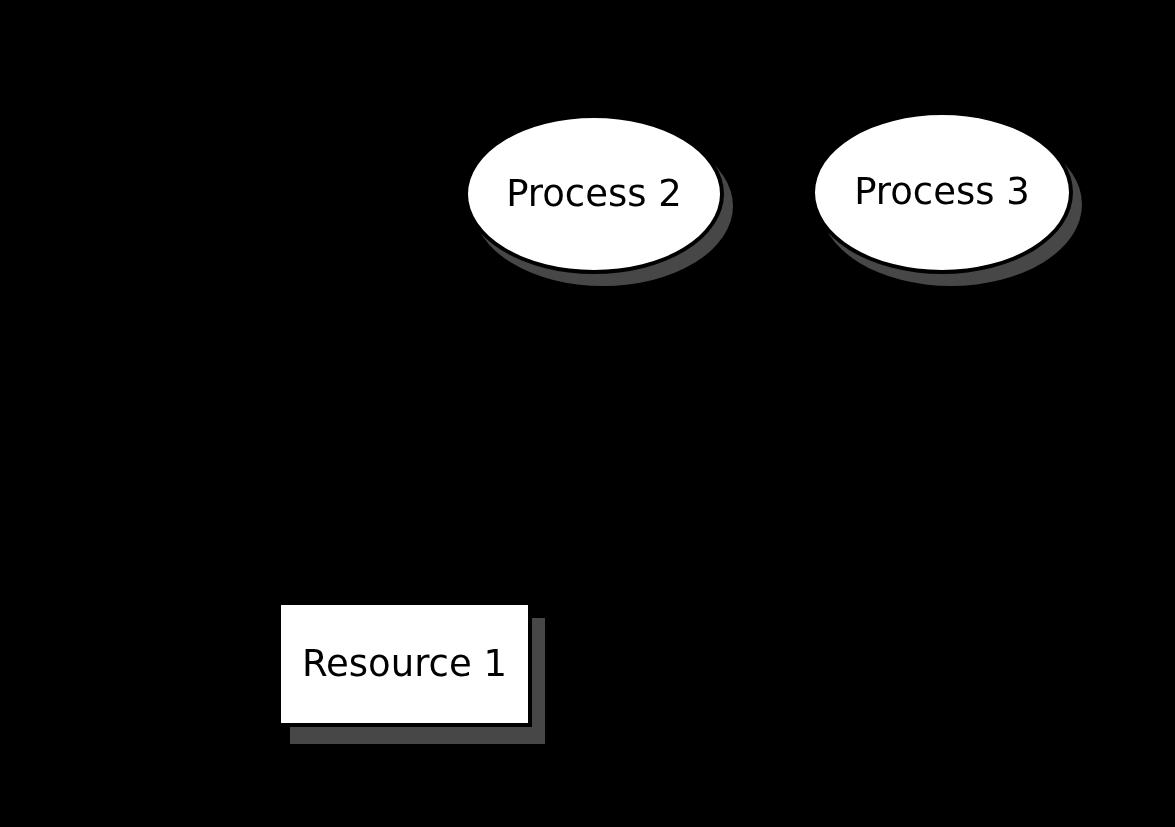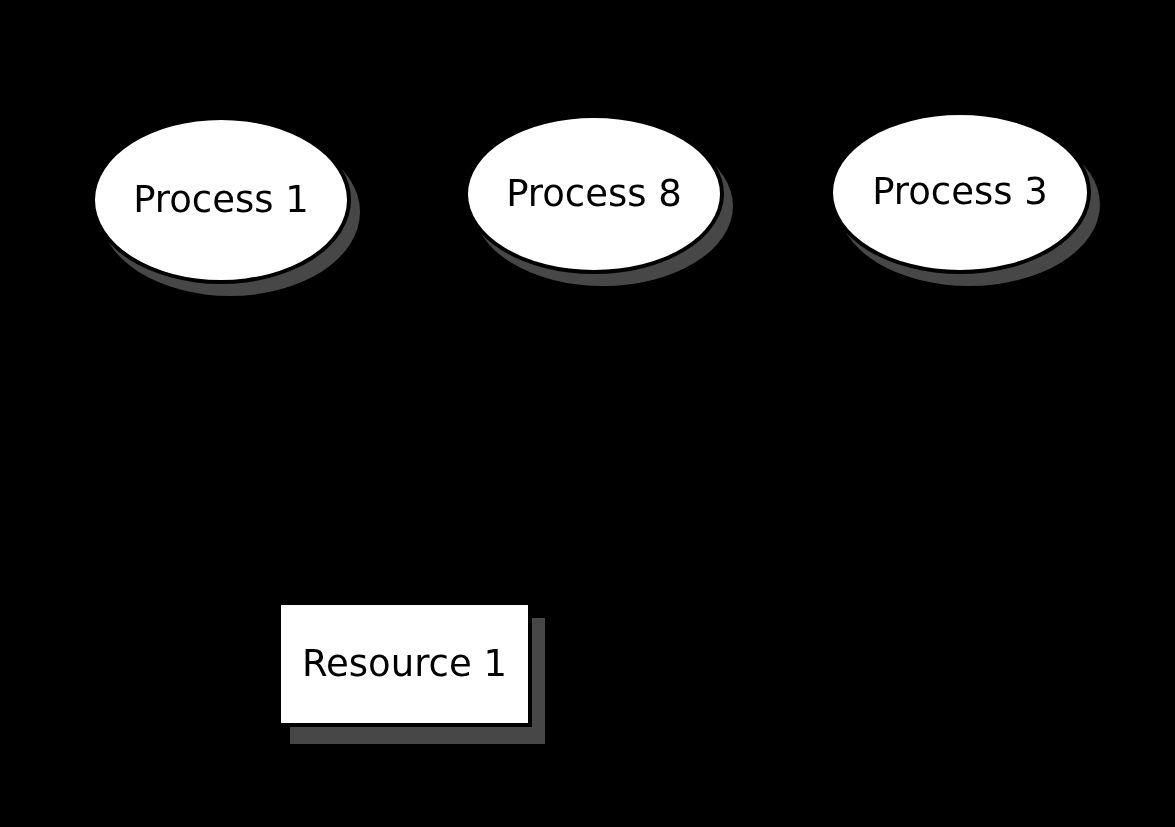--- a/index.html
+++ b/index.html
@@ -40,35 +40,32 @@
     border-radius: 50%;
     box-shadow: 9px 12px 0 0 #474747;
   }
   .resource {
     box-shadow: 13px 17px 0 0 #474747;
     align-items: center;
   }
   
   #process-1 { left: 91px;  top: 116px; width: 260px; height: 168px; }
   #process-2 { left: 464px; top: 114px; width: 260px; height: 160px; }
-  #process-3 { left: 829px; top: 111px; width: 262px; height: 163px; }
+  #process-3 { left: 811px; top: 111px; width: 262px; height: 163px; }
   #resource-1 { left: 277px; top: 601px; width: 255px; height: 126px; }
   #resource-2 { left: 655px; top: 600px; width: 255px; height: 127px; }
 </style>
 </head>
 <body>
 
 <div class="canvas">
 
-  <div class="node process" id="process-1">
-    <span class="label">Process 1</span>
-  </div>
 
   <div class="node process" id="process-2">
-    <span class="label">Process 8</span>
+    <span class="label">Process 2</span>
   </div>
 
   <div class="node process" id="process-3">
     <span class="label">Process 3</span>
   </div>
 
   <div class="node resource" id="resource-1">
     <span class="label">Resource 1</span>
   </div>
 

